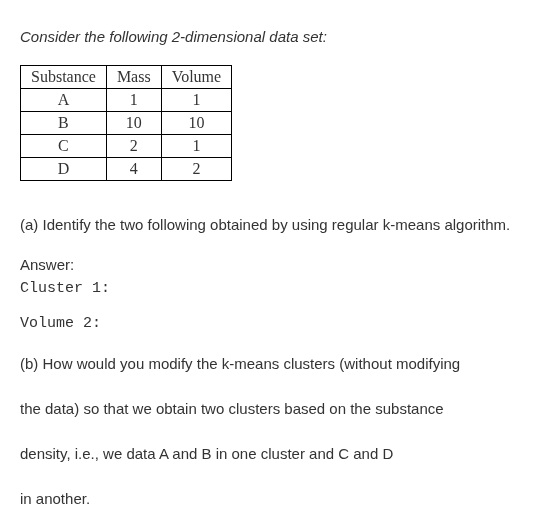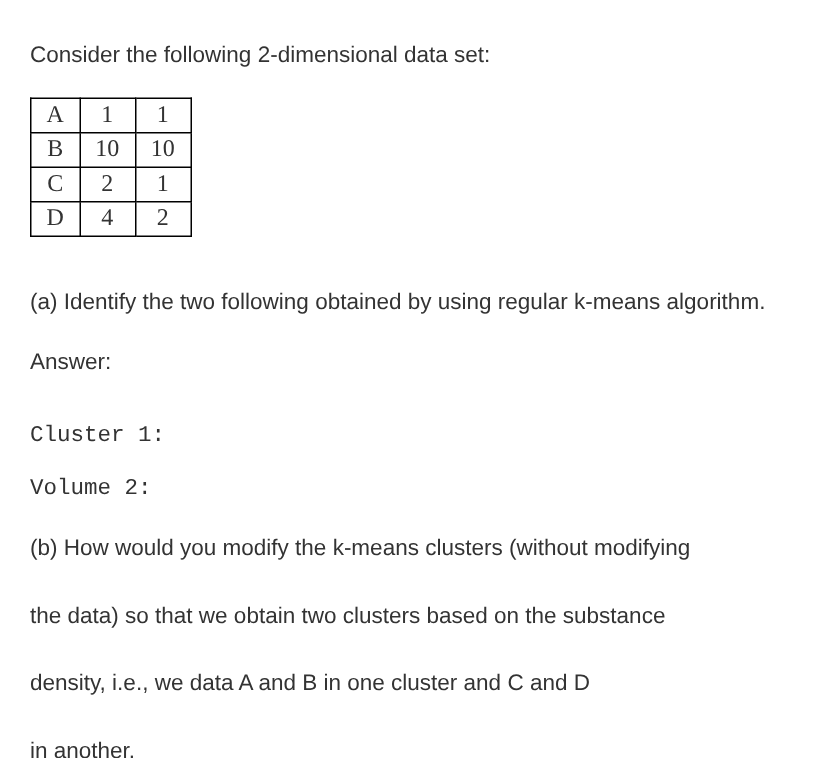--- a/index.html
+++ b/index.html
@@ -10,20 +10,21 @@
     body {
       font-family: Arial, Helvetica, sans-serif;
       font-size: 15px;
       color: #333;
       padding: 28px 20px;
       width: 549px;
       background: #fff;
     }
     .intro {
       margin-bottom: 20px;
+      font-style: italic;
     }
     table {
       border-collapse: collapse;
       margin-bottom: 30px;
       margin-left: 0;
     }
     table td, table th {
       border: 1px solid #000;
       padding: 2px 10px;
       text-align: center;
@@ -32,34 +33,39 @@
       font-weight: normal;
     }
     table th {
       font-weight: normal;
     }
     .question-line {
       margin-bottom: 18px;
       line-height: 1.8;
     }
     .answer-label {
-      margin-bottom: 32px;
+      margin-bottom: 7px;
     }
     .cluster-label {
       margin-bottom: 18px;
       font-family: Liberation Mono, monospace;
     }
   </style>
 </head>
 <body>
 
 <div class="intro">Consider the following 2-dimensional data set:</div>
 
 <table>
   <tbody>
+      <tr>
+    <th>Substance</th>
+    <th>Mass</th>
+    <th>Volume</th>
+  </tr>
   <tr>
     <td>A</td>
     <td>1</td>
     <td>1</td>
   </tr>
   <tr>
     <td>B</td>
     <td>10</td>
     <td>10</td>
   </tr>

